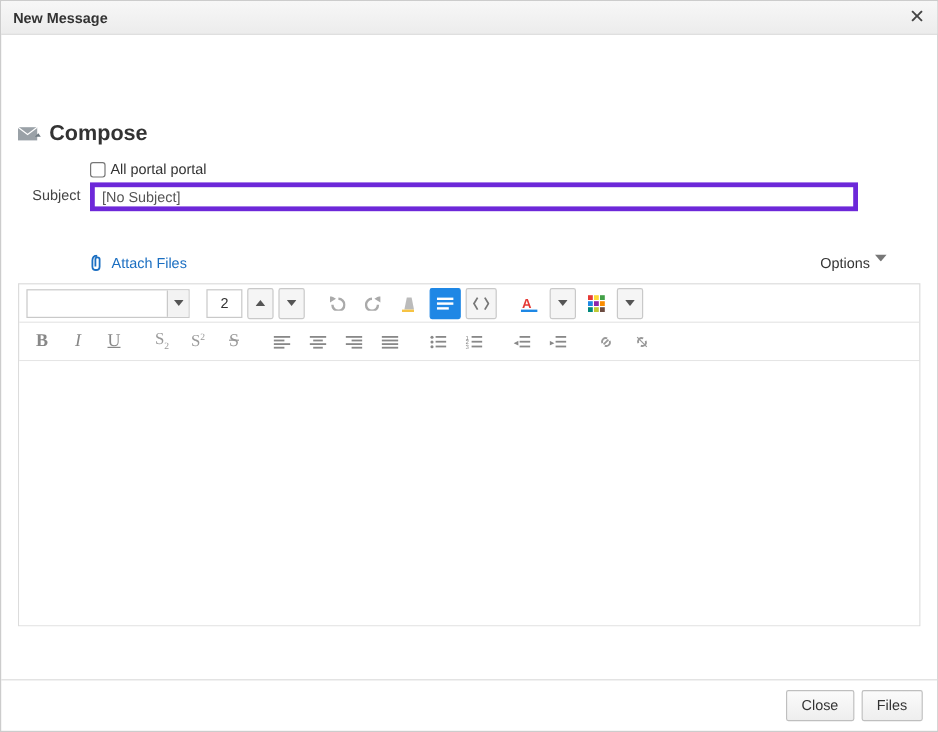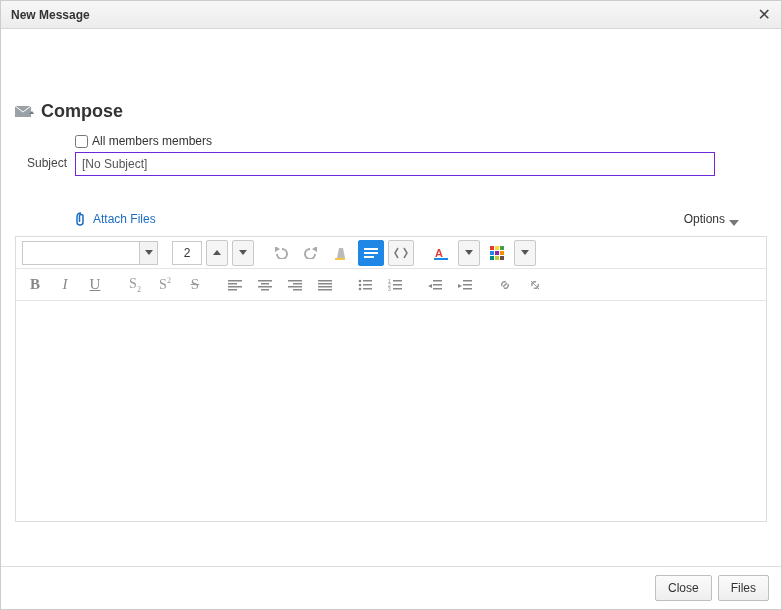--- a/index.html
+++ b/index.html
@@ -14,26 +14,26 @@
   .heading h1 { font-size:18px; font-weight:bold; margin:0; }
   .form-row { display:flex; align-items:flex-start; margin-bottom:6px; }
   .form-row .label { width:60px; text-align:right; padding-right:8px; padding-top:4px; color:#444; font-size:12px; }
   .form-row .field { flex:1; }
   .checkbox-row { display:flex; align-items:center; padding-left:60px; margin-bottom:4px; }
   .checkbox-row input { margin:0 4px 0 0; }
   .to-box { width:640px; height:48px; border:1px solid #d0d0d0; resize:both; overflow:auto; position:relative; background:#fff; }
   .to-box::after { content:""; position:absolute; right:2px; bottom:2px; width:10px; height:10px;
     background:repeating-linear-gradient(135deg,#bbb,#bbb 1px,transparent 1px,transparent 3px); }
   .unknown-badge { margin-top:6px; margin-left:0; padding-left:0; display:inline-block; }
-  .subject-input { width:640px; height:24px; border:1px solid #6d28d9; padding:0 6px; font-size:12px; color:#555; }
+  .subject-input { width:640px; height:24px; border:4px solid #6d28d9; padding:0 6px; font-size:12px; color:#555; }
   .attach-row { display:flex; align-items:center; padding-left:60px; margin-top:4px; margin-bottom:4px; }
   .attach-link { color:#1a6ec1; display:flex; align-items:center; cursor:pointer;margin-top:26px; }
   .attach-link svg { margin-right:4px; }
   .options-row { display:flex; justify-content:flex-end; align-items:center; padding-right:28px; margin-top:-18px; margin-bottom:4px; }
-  .options-link { color:#333; cursor:pointer; display:flex; align-items:flex-end; }
+  .options-link { color:#333; cursor:pointer; display:flex; align-items:flex-start; }
   .options-link svg { margin-left:4px; }
   .editor-box { border:1px solid #dcdcdc; margin:6px 0 0 0; flex:1; display:flex; flex-direction:column; }
   .toolbar-row { display:flex; align-items:center; height:32px; border-bottom:1px solid #e5e5e5; padding:0 6px; gap:4px; }
   .tb-sep { width:6px; }
   .tb-btn { width:26px; height:26px; border:1px solid transparent; border-radius:2px; display:flex; align-items:center; justify-content:center; color:#666; cursor:pointer; }
   .tb-btn.boxed { border:1px solid #c9c9c9; background:#f5f5f5; }
   .tb-btn.active { background:#1f87e5; border-color:#1f87e5; color:#fff; }
   .tb-btn.small { width:22px; }
   .font-select { width:136px; height:24px; border:1px solid #c9c9c9; display:flex; align-items:center; }
   .font-select .drop { width:18px; height:22px; border-left:1px solid #c9c9c9; margin-left:auto; display:flex; align-items:center; justify-content:center; background:#f3f3f3; }
@@ -62,21 +62,21 @@
       <svg width="20" height="16">
           <rect x="0" y="2" width="16" height="11" fill="#9aa1a7"></rect>
           <polyline points="0,2 8,8 16,2" fill="none" stroke="#fff" stroke-width="1"></polyline>
           <path d="M14 10 l5 0 l-2 -3" fill="#6d7880"></path>
         </svg>
       <h1>Compose</h1>
     </div>
 
     <div class="checkbox-row">
       <input type="checkbox" style="">
-      <span>All members members</span>
+      <span>All portal portal</span>
     </div>
 
 
     <div class="form-row">
       <div class="label">Subject</div>
       <div class="field">
         <input class="subject-input" value="[No Subject]" style="">
       </div>
     </div>
 

